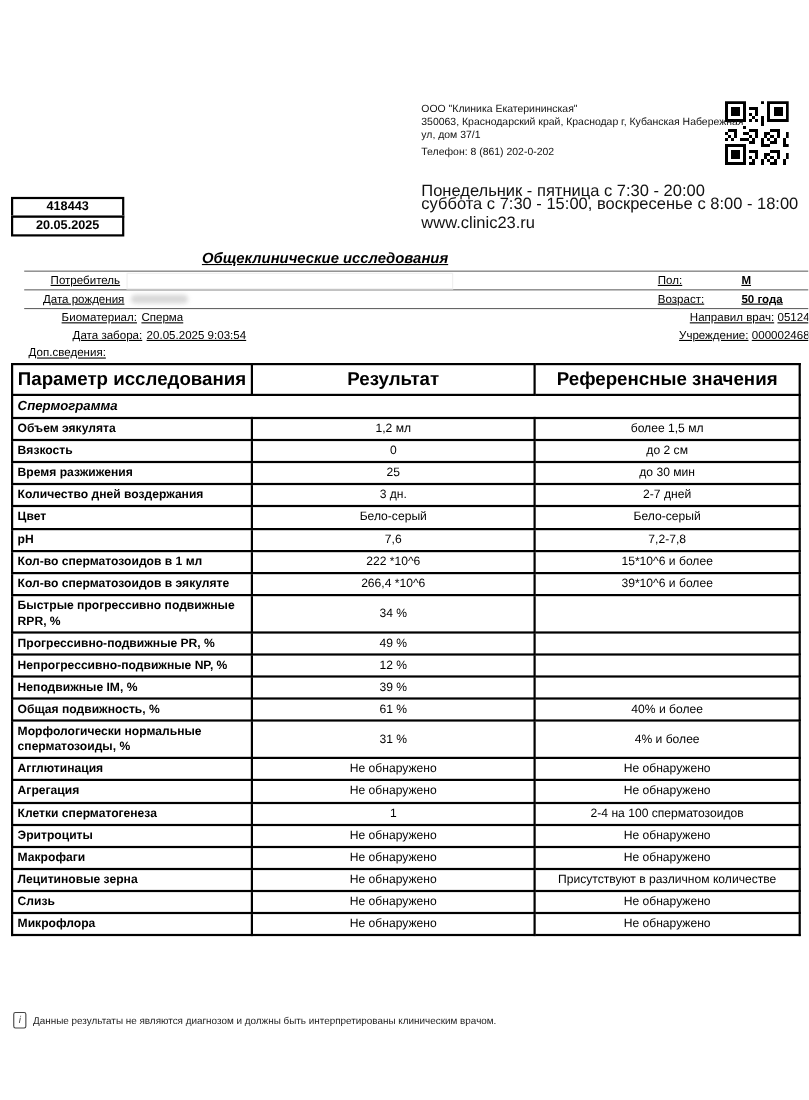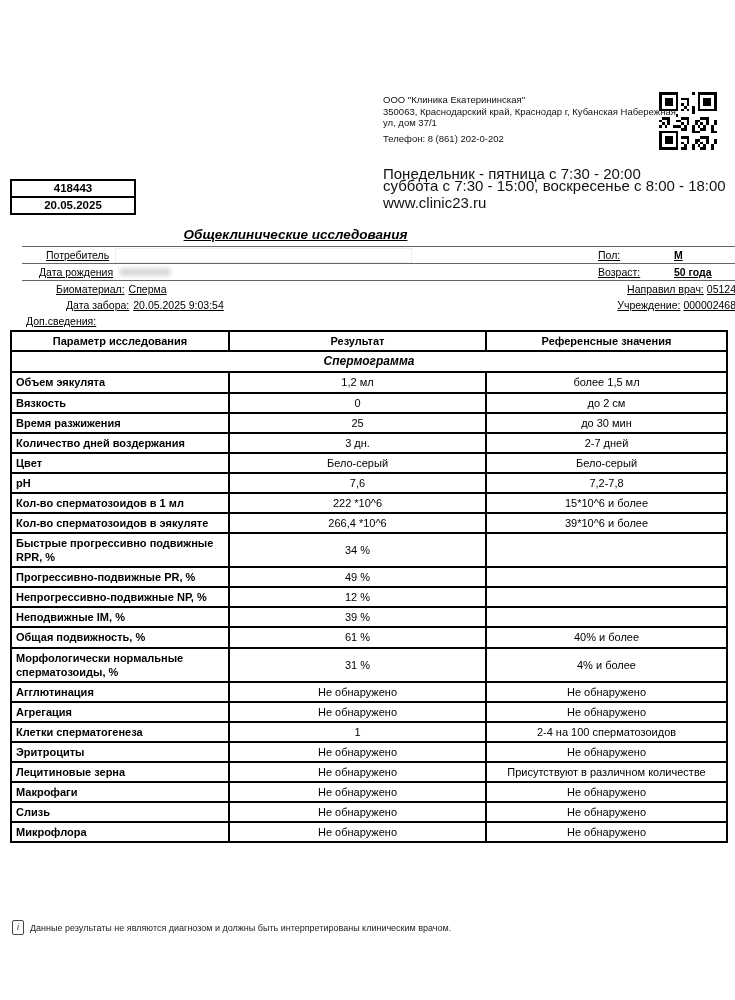--- a/index.html
+++ b/index.html
@@ -6,21 +6,21 @@
   .page {
     position:relative; width:735px; height:1000px; background:#fff;
     font-family:"Liberation Sans", sans-serif; color:#000; overflow:hidden;
   }
   
   .qr { position:absolute; left:659px; top:92px; width:58px; height:58px; }
   
   .clinic-info { position:absolute; left:383px; top:94px; font-size:9.5px; line-height:11.5px; color:#111; }
   .clinic-info .phone { margin-top:4px; }
   
-  .order-box { position:absolute; left:10px; top:179px; width:126px; font-weight:bold; font-size:11.5px; text-align:center; }
+  .order-box { position:absolute; left:10px; top:179px; width:103px; font-weight:bold; font-size:11.5px; text-align:center; }
   .order-box .cell { border:2px solid #000; padding:1px 0 2px; background:#fff; }
   .order-box .cell + .cell { margin-top:-2px; }
   
   .schedule { position:absolute; left:383px; top:168px; font-size:15px; line-height:11.5px; color:#111; }
   .schedule .site { margin-top:6px; }
   
   .title {
     position:absolute; left:0; top:227px; width:591px; text-align:center;
     font-size:13.5px; font-weight:bold; font-style:italic; text-decoration:underline;
   }
@@ -35,24 +35,24 @@
   .rgt .rlabel { width:76px; }
   .rgt .rvalue { font-weight:bold; }
   .rplain { margin-left:auto; display:flex; padding-right:2px;justify-content:center; }
   .rplain .rv { margin-left:3px; }
   .redact-box { display:inline-block; width:295px; height:13px; margin-left:6px; border:1px solid #efefef; background:#fff; }
   .blur-smudge { display:inline-block; width:52px; height:8px; margin-left:6px; border-radius:4px; background:#b9b9b9; filter:blur(2px); opacity:.55; }
   
   .results { position:absolute; left:10px; top:330px; width:716px; border-collapse:collapse; table-layout:fixed; }
   .results col.c1 { width:218px; } .results col.c2 { width:257px; } .results col.c3 { width:241px; }
   .results th, .results td { border:2px solid #000; padding:2px 4px; font-size:11px; line-height:1.28; vertical-align:middle; }
-  .results th { font-weight:bold; text-align:center; font-size:11px; }
+  .results th { font-weight:bold; text-align:center; font-size:17px; }
   .results td.param { font-weight:bold; text-align:left; }
   .results td.val { text-align:center; font-weight:normal; }
-  .results .section-row td { font-weight:bold; font-style:italic; text-align:center; font-size:12px; }
+  .results .section-row td { font-weight:bold; font-style:italic; font-size:12px; }
   
   .footer { position:absolute; left:12px; top:920px; display:flex; align-items:center; gap:6px; font-size:9px; color:#222; }
   .foot-icon {
     display:inline-block; width:10px; height:13px; border:1px solid #444; border-radius:2px;
     font-size:9px; font-style:italic; text-align:center; line-height:13px; color:#444; flex:0 0 auto;
   }
 </style>
 </head>
 <body>
 
@@ -319,28 +319,28 @@
           <td class="param">Клетки сперматогенеза</td>
           <td class="val">1</td>
           <td class="val">2-4 на 100 сперматозоидов</td>
         </tr>
         <tr>
           <td class="param">Эритроциты</td>
           <td class="val">Не обнаружено</td>
           <td class="val">Не обнаружено</td>
         </tr>
         <tr>
+          <td class="param">Макрофаги</td>
+          <td class="val">Не обнаружено</td>
+          <td class="val">Не обнаружено</td>
+        </tr>
+        <tr>
           <td class="param">Лецитиновые зерна</td>
           <td class="val">Не обнаружено</td>
           <td class="val">Присутствуют в различном количестве</td>
-        </tr>
-        <tr>
-          <td class="param">Макрофаги</td>
-          <td class="val">Не обнаружено</td>
-          <td class="val">Не обнаружено</td>
         </tr>
         <tr>
           <td class="param">Слизь</td>
           <td class="val">Не обнаружено</td>
           <td class="val">Не обнаружено</td>
         </tr>
         <tr>
           <td class="param">Микрофлора</td>
           <td class="val">Не обнаружено</td>
           <td class="val">Не обнаружено</td>

